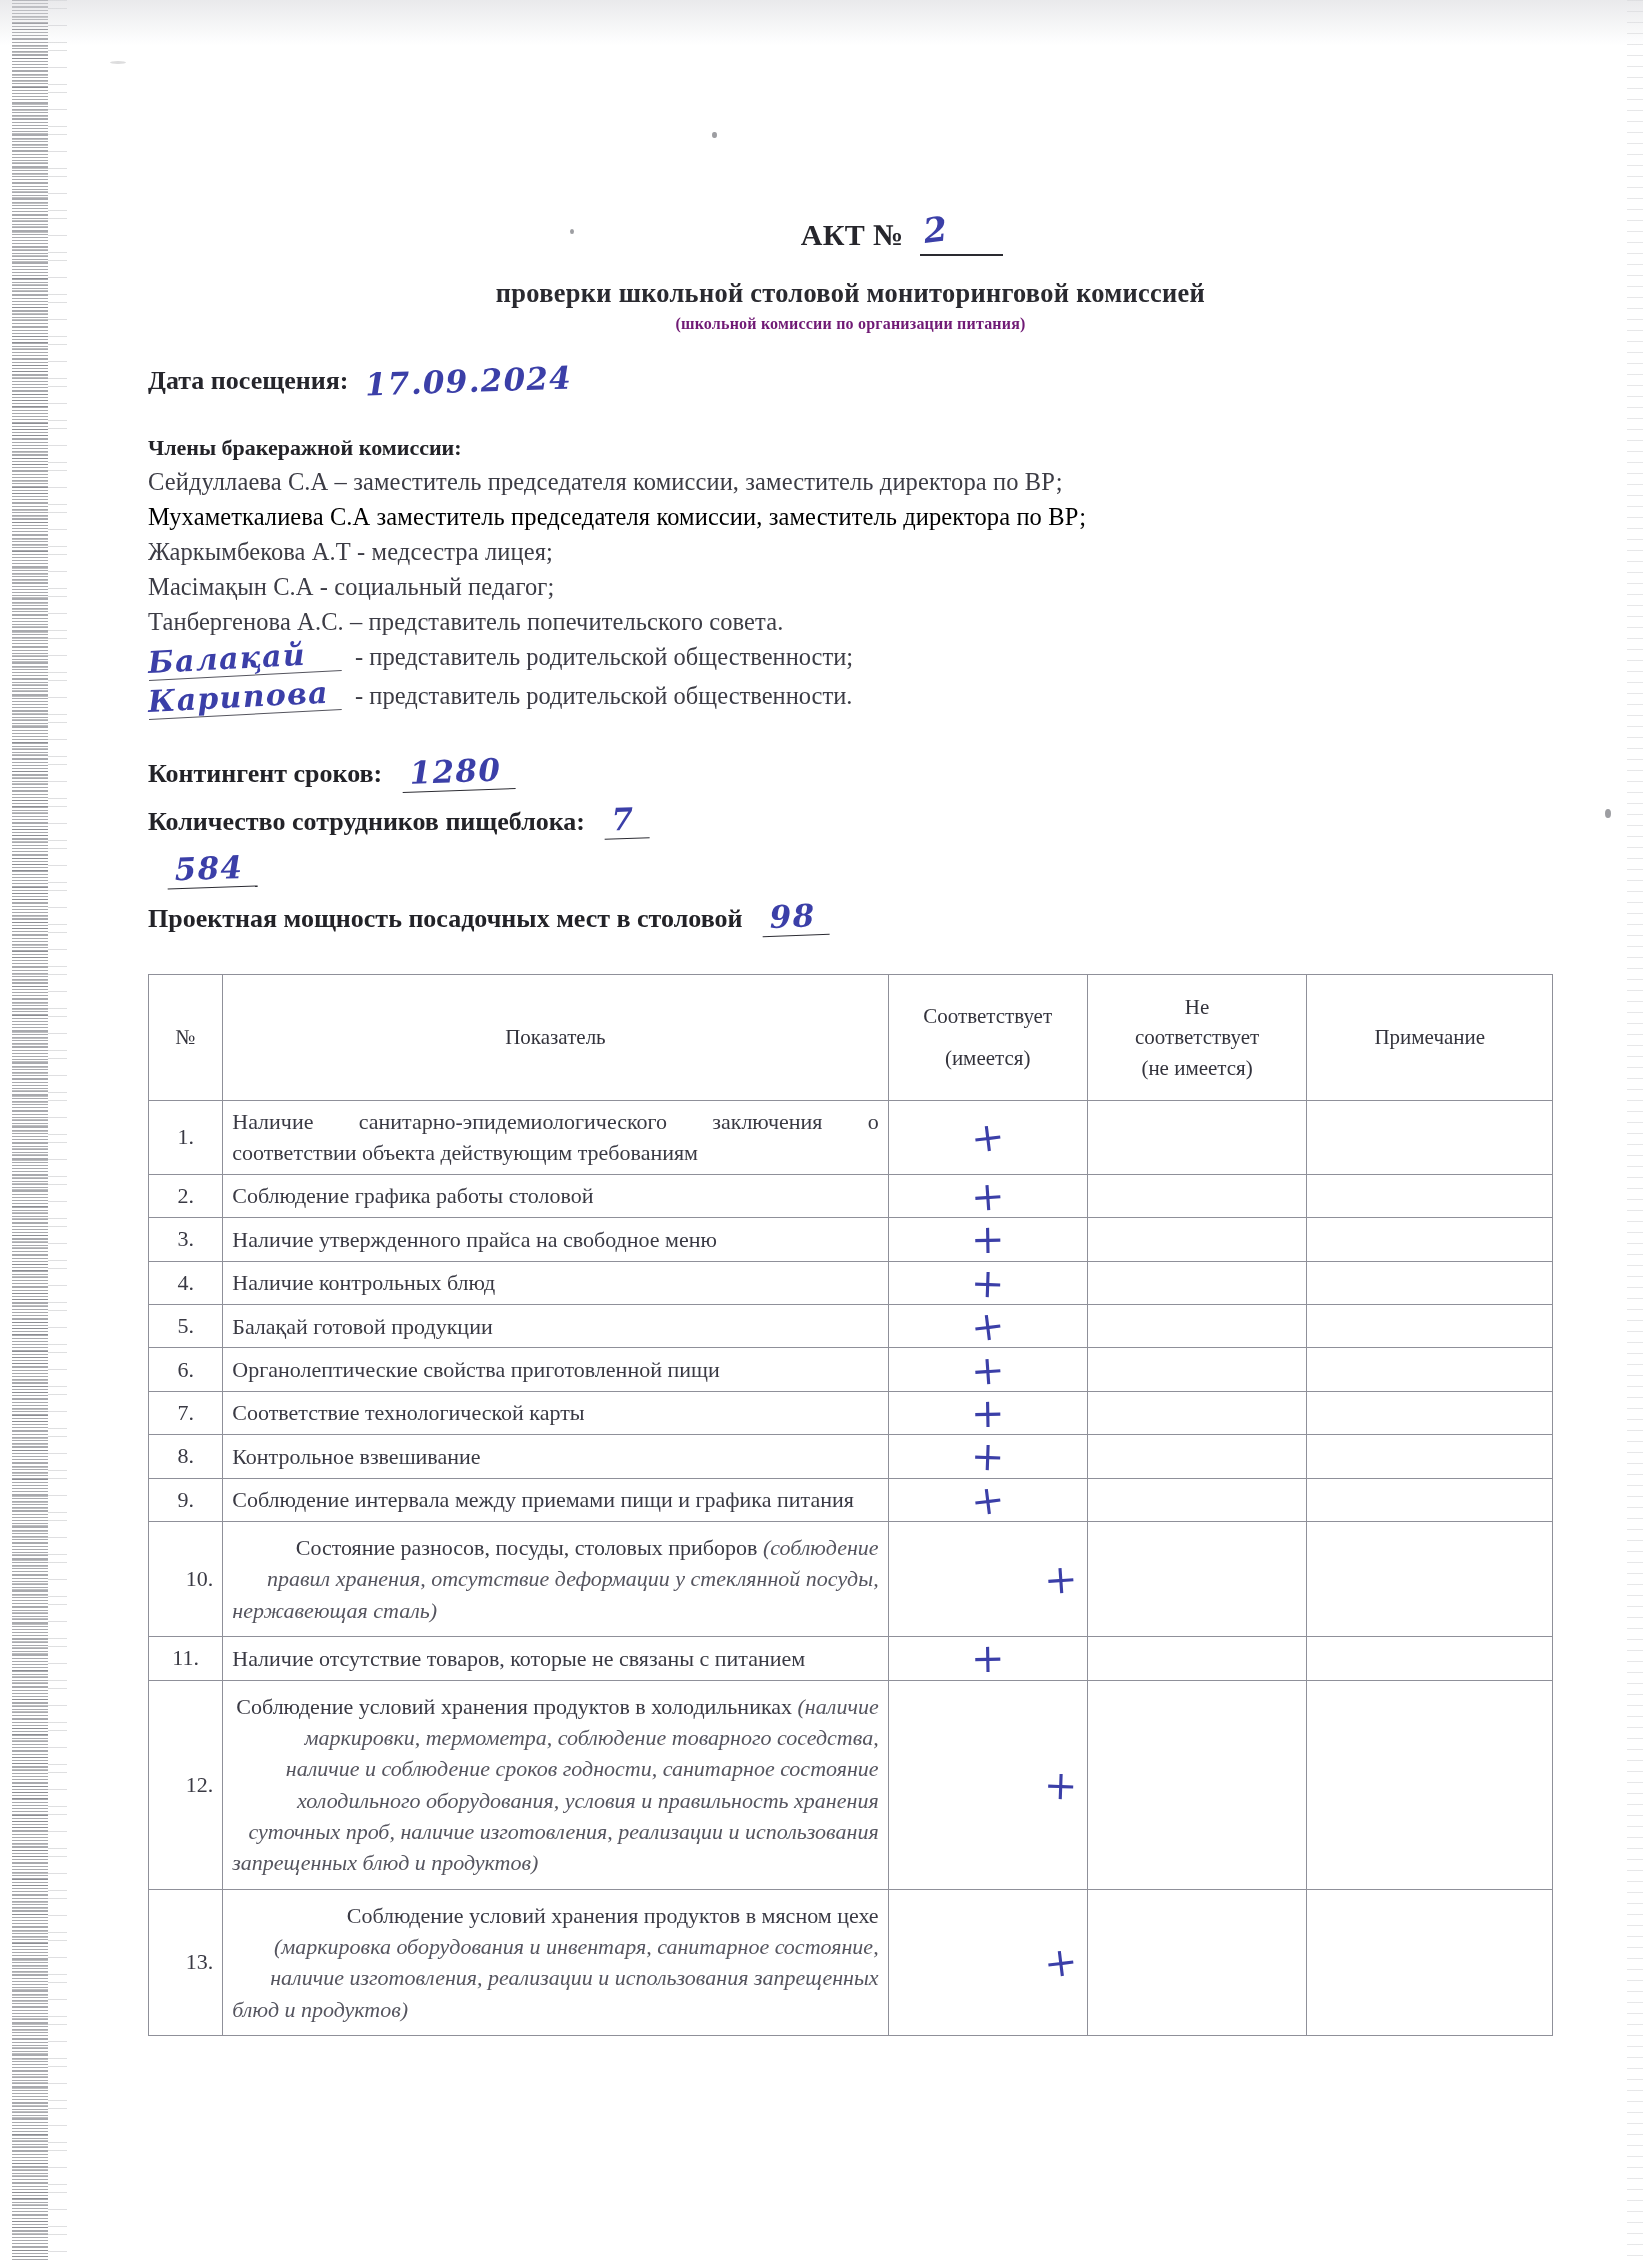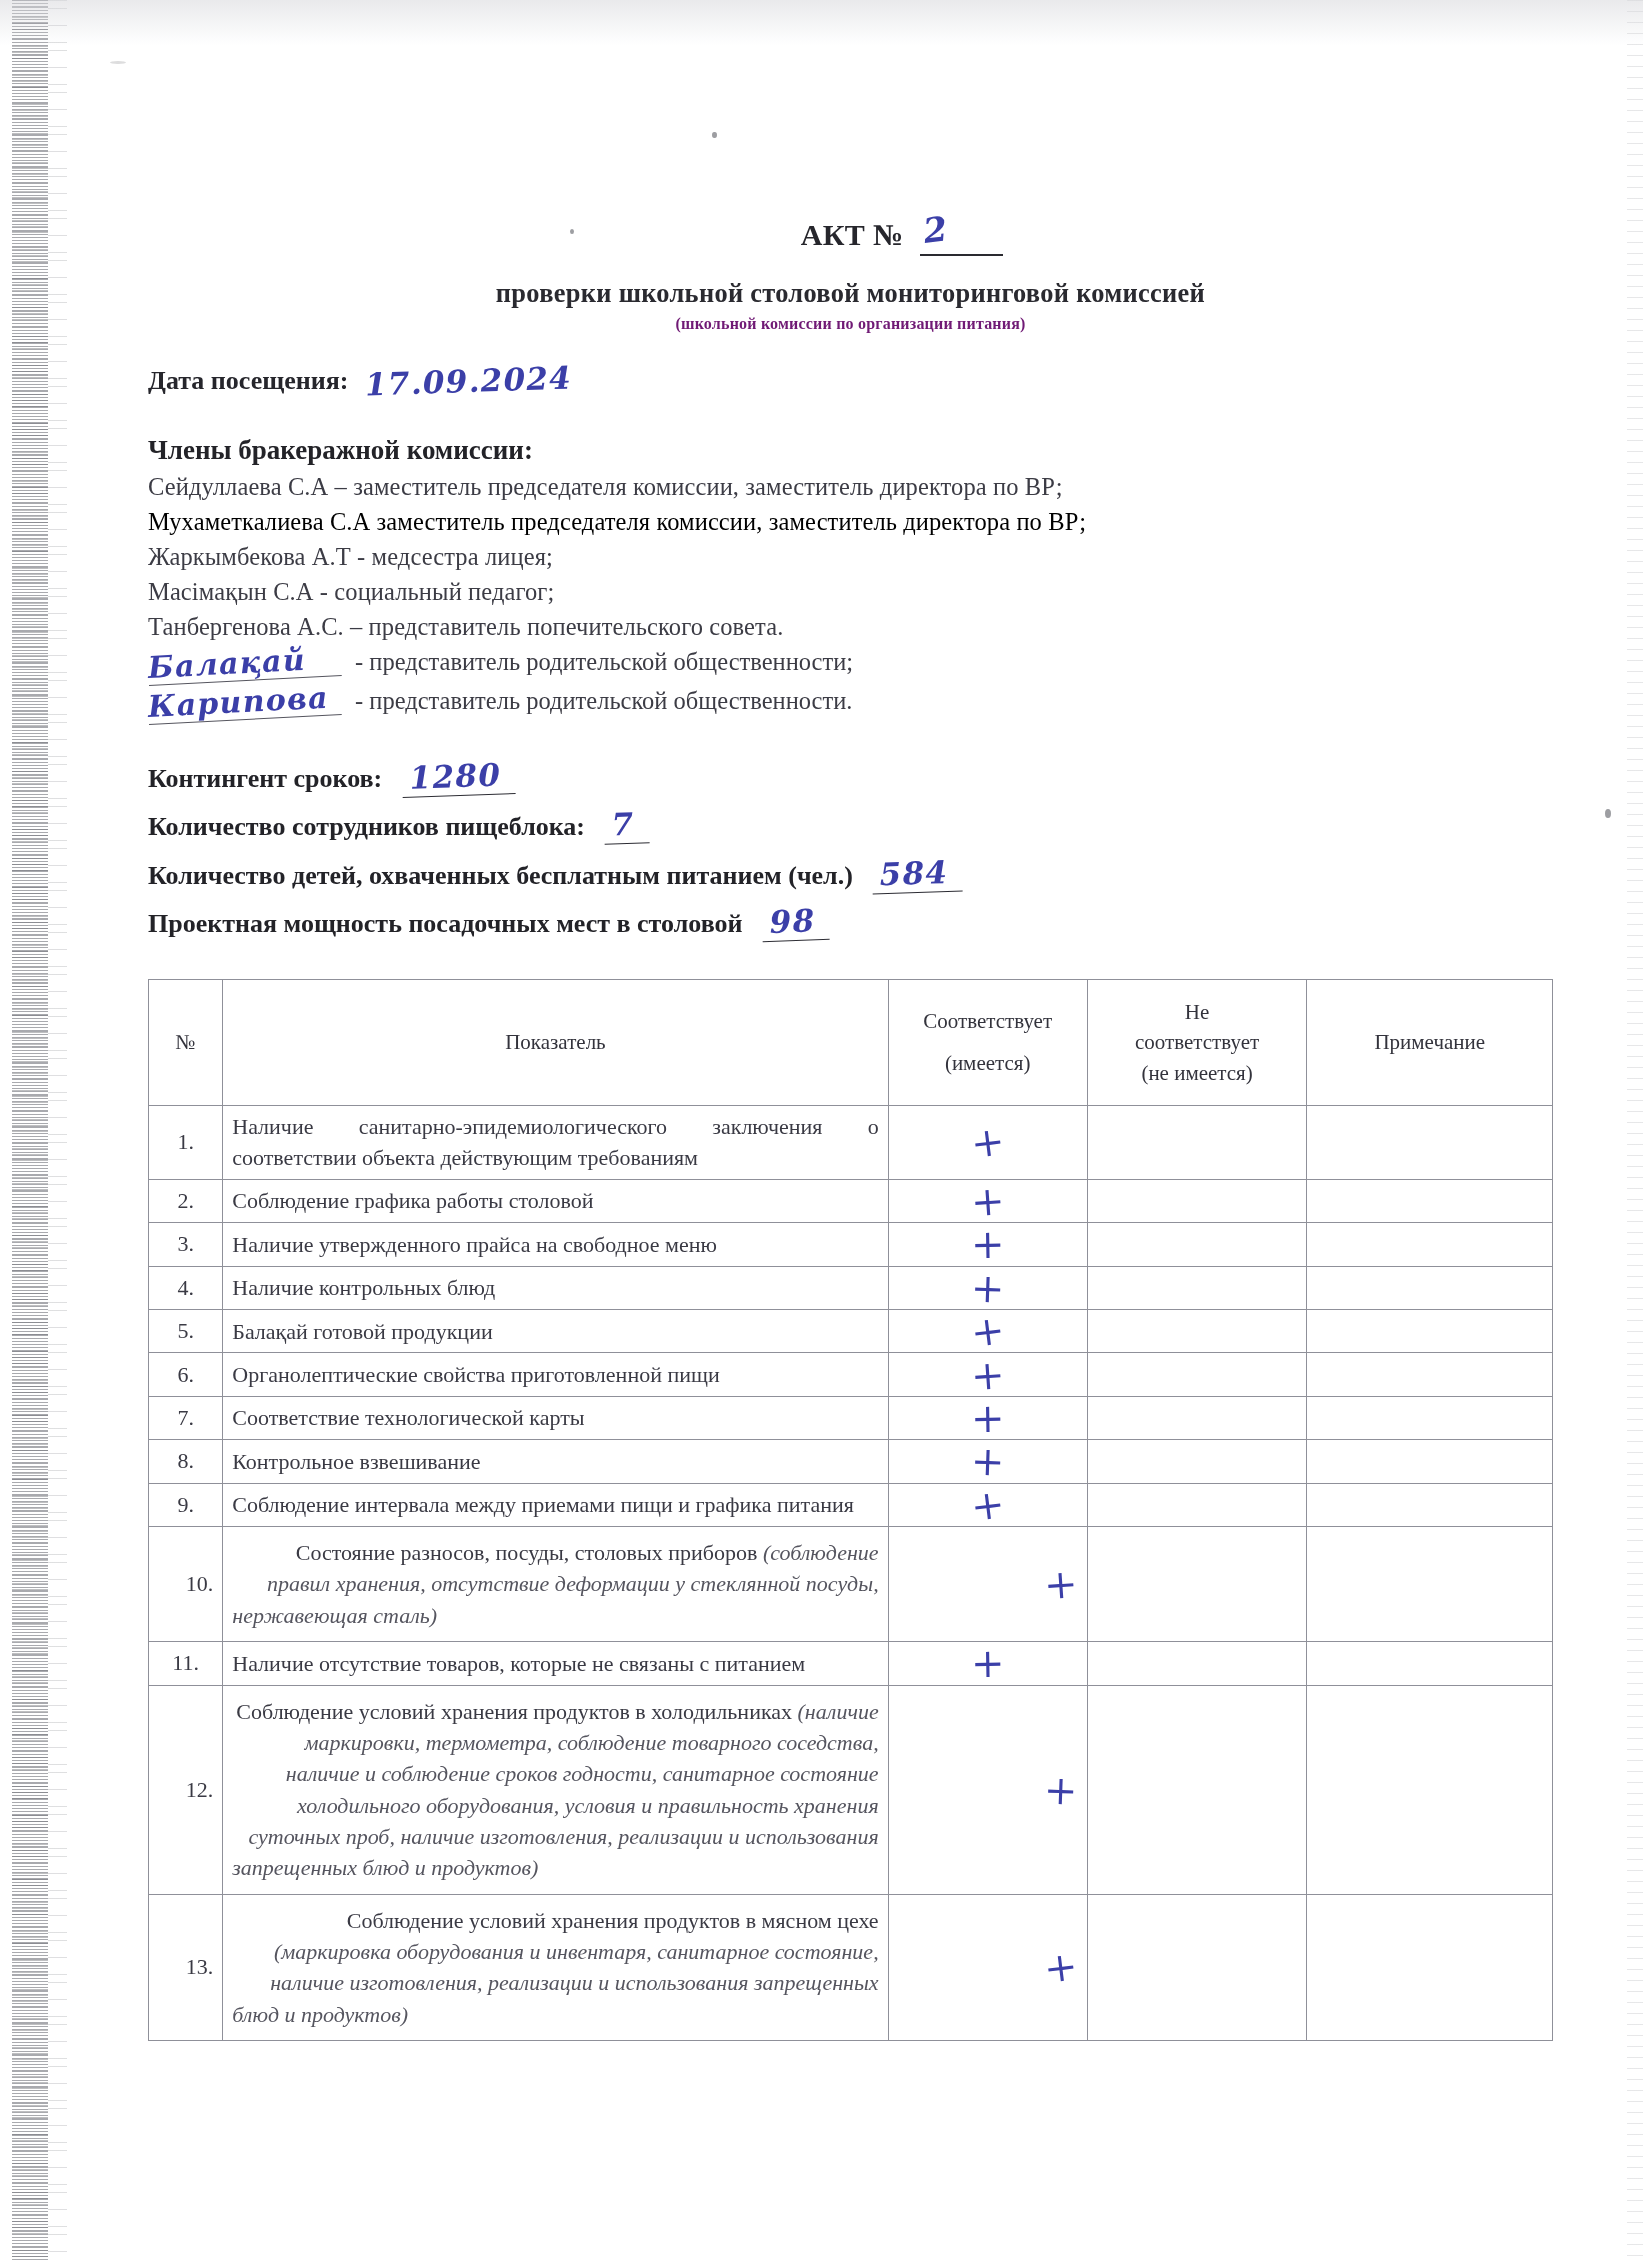--- a/index.html
+++ b/index.html
@@ -123,21 +123,21 @@
   }
   .hand-date {
     font-size: 31px;
     margin-left: 17px;
     transform: rotate(-2deg);
     display: inline-block;
   }
 
   .section-head {
     margin-top: 36px;
-    font-size: 27px;
+    font-size: 22px;
     font-weight: bold;
     color: #232328;
   }
   .member-line {
     font-size: 24.5px;
     margin-top: 7px;
     color: #3c3c45;
     letter-spacing: 0.1px;
     white-space: nowrap;
   }
@@ -294,21 +294,20 @@
     <div style="height:28px"></div>
     <div class="stat-line">
       <span>Контингент сроков:</span>
       <span class="hand stat-val">1280</span>
     </div>
     <div class="stat-line">
       <span>Количество сотрудников пищеблока:</span>
       <span class="hand stat-val">7</span>
     </div>
     <div class="stat-line">
-      <span>Количество детей, охваченных бесплатным питанием (чел.)</span>
       <span class="hand stat-val">584</span>
     </div>
     <div class="stat-line">
       <span>Проектная мощность посадочных мест в столовой</span>
       <span class="hand stat-val">98</span>
     </div>
 
     <div class="tbl-wrap">
       <table class="audit">
         <colgroup>

